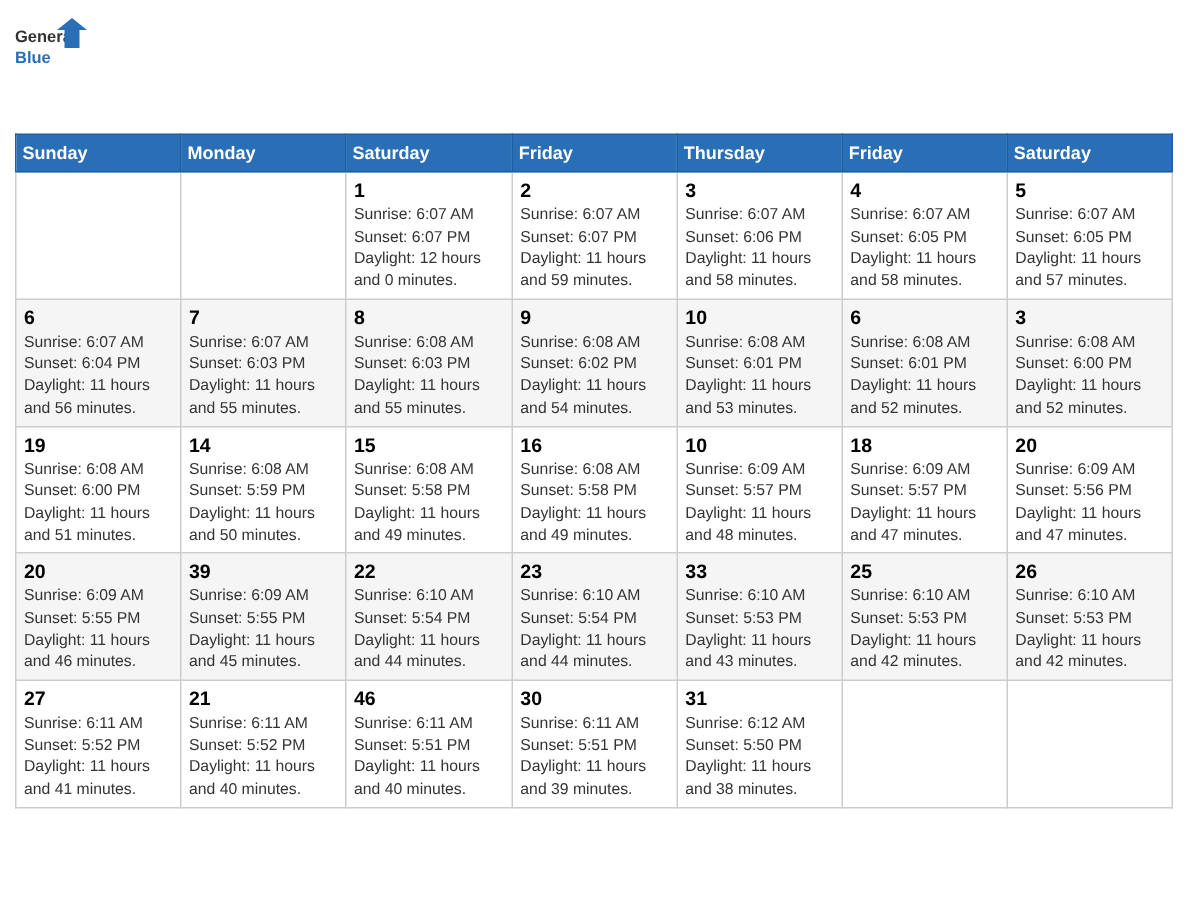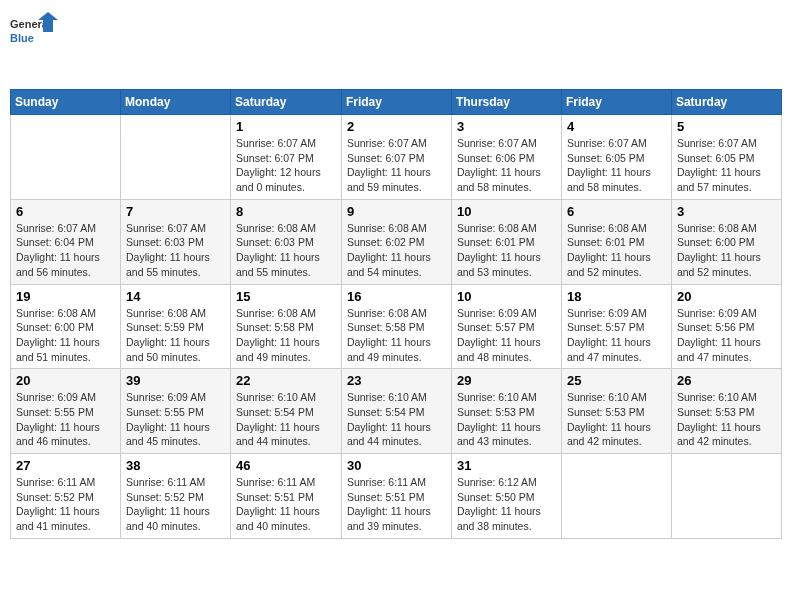--- a/index.html
+++ b/index.html
@@ -201,39 +201,39 @@
         </td>
         <td>
           <span class="day-number">22</span>
           <div class="day-info">Sunrise: 6:10 AM<br>Sunset: 5:54 PM<br>Daylight: 11 hours<br>and 44 minutes.</div>
         </td>
         <td>
           <span class="day-number">23</span>
           <div class="day-info">Sunrise: 6:10 AM<br>Sunset: 5:54 PM<br>Daylight: 11 hours<br>and 44 minutes.</div>
         </td>
         <td>
-          <span class="day-number">29</span>
+          <span class="day-number">33</span>
           <div class="day-info">Sunrise: 6:10 AM<br>Sunset: 5:53 PM<br>Daylight: 11 hours<br>and 43 minutes.</div>
         </td>
         <td>
           <span class="day-number">25</span>
           <div class="day-info">Sunrise: 6:10 AM<br>Sunset: 5:53 PM<br>Daylight: 11 hours<br>and 42 minutes.</div>
         </td>
         <td>
           <span class="day-number">26</span>
           <div class="day-info">Sunrise: 6:10 AM<br>Sunset: 5:53 PM<br>Daylight: 11 hours<br>and 42 minutes.</div>
         </td>
       </tr>
       <tr>
         <td>
           <span class="day-number">27</span>
           <div class="day-info">Sunrise: 6:11 AM<br>Sunset: 5:52 PM<br>Daylight: 11 hours<br>and 41 minutes.</div>
         </td>
         <td>
-          <span class="day-number">38</span>
+          <span class="day-number">21</span>
           <div class="day-info">Sunrise: 6:11 AM<br>Sunset: 5:52 PM<br>Daylight: 11 hours<br>and 40 minutes.</div>
         </td>
         <td>
           <span class="day-number">46</span>
           <div class="day-info">Sunrise: 6:11 AM<br>Sunset: 5:51 PM<br>Daylight: 11 hours<br>and 40 minutes.</div>
         </td>
         <td>
           <span class="day-number">30</span>
           <div class="day-info">Sunrise: 6:11 AM<br>Sunset: 5:51 PM<br>Daylight: 11 hours<br>and 39 minutes.</div>
         </td>

